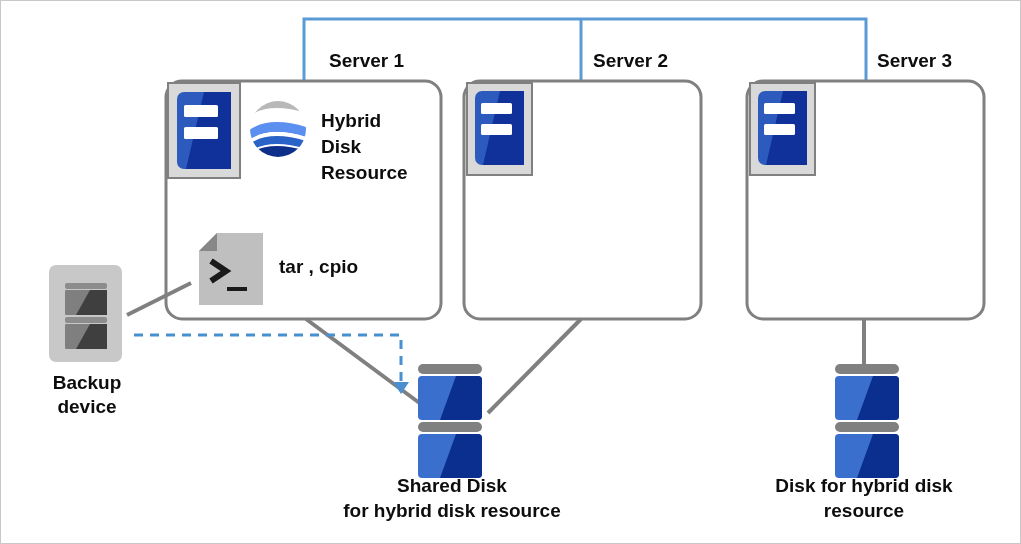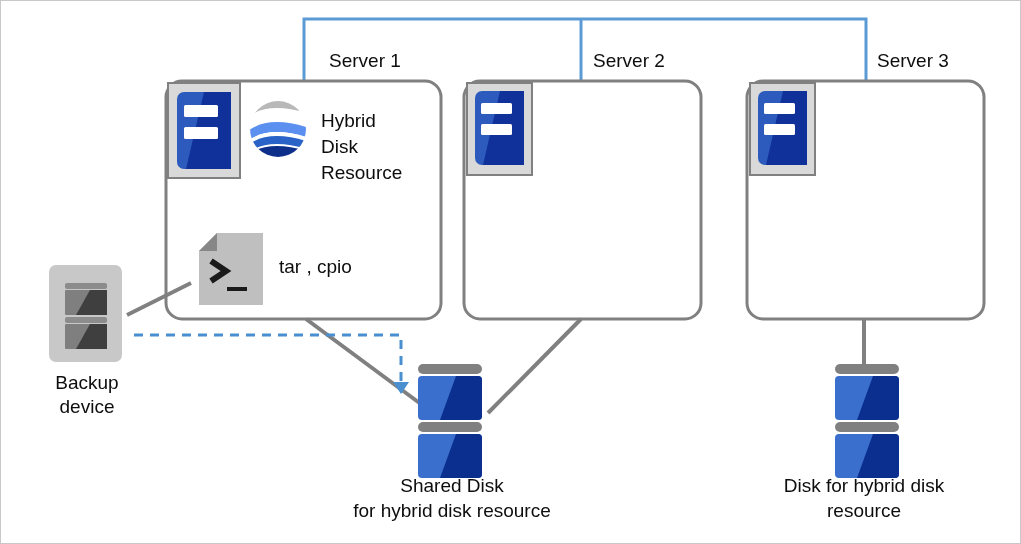--- a/index.html
+++ b/index.html
@@ -11,20 +11,21 @@
     font-family: "Liberation Sans", sans-serif;
   }
   #canvas {
     position: relative;
     width: 1021px;
     height: 544px;
     background: #ffffff;
     border: 1px solid #c8c8c8;
     box-sizing: border-box;
     overflow: hidden;
+    font-weight: bold;
   }
   svg.layer {
     position: absolute;
     left: 0;
     top: 0;
     width: 1021px;
     height: 544px;
   }
   .dgm-text {
     font-family: "Liberation Sans", sans-serif;

